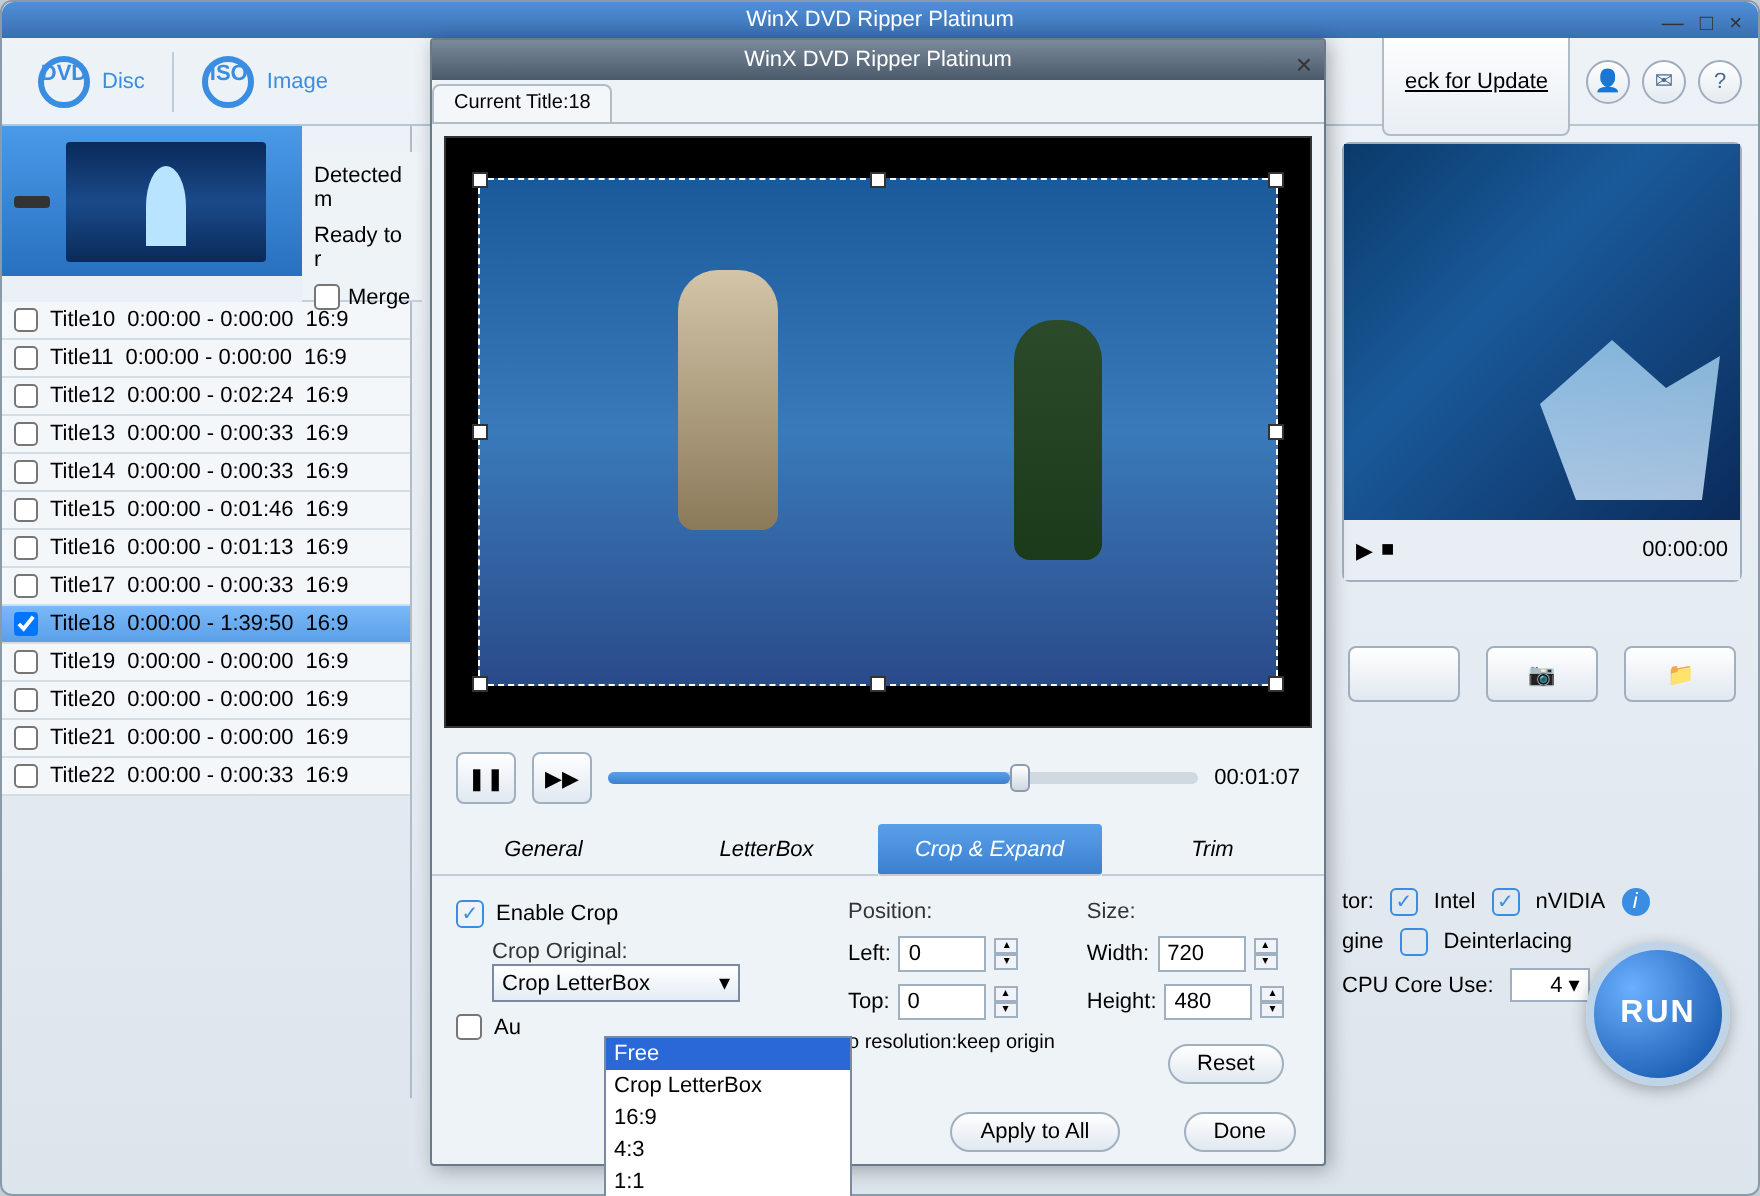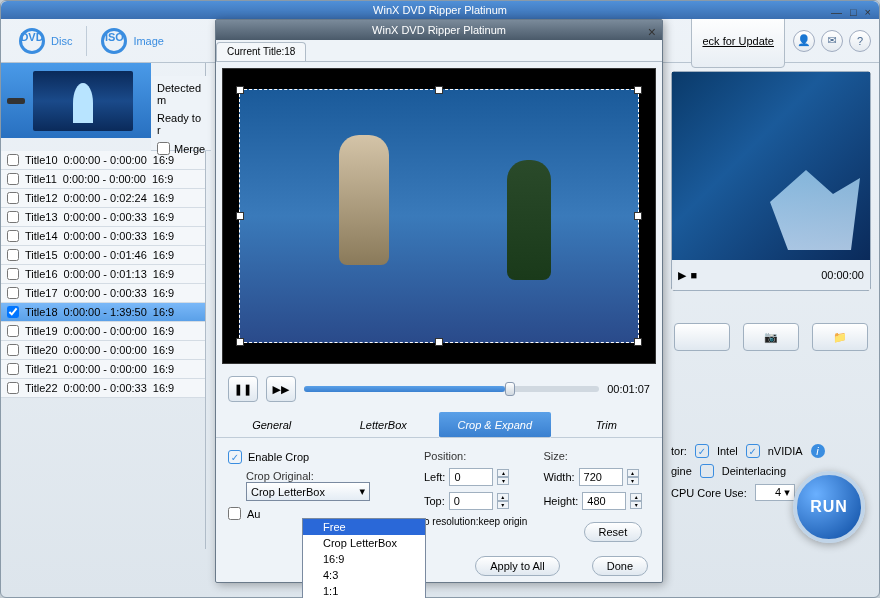--- a/index.html
+++ b/index.html
@@ -71,21 +71,21 @@
 .dlgtab.active{background:linear-gradient(#5aa0e8,#3a80d0);color:#fff;border-radius:2px;}
 .dlgbody{padding:8px 12px;display:flex;gap:16px;font-size:11px;position:relative;}
 .col{display:flex;flex-direction:column;gap:6px;}
 .lbl{color:#333;}
 .spinrow{display:flex;align-items:center;gap:4px;}
 .spinrow input{width:44px;border:1px solid #a0b0c0;padding:2px 4px;}
 .spinbtns{display:flex;flex-direction:column;}
 .spinbtns span{width:12px;height:8px;border:1px solid #a0b0c0;background:#f0f4f8;font-size:6px;text-align:center;line-height:6px;}
 .dropdown{width:124px;border:1px solid #7a8aa0;background:linear-gradient(#fff,#e4ecf4);padding:2px 4px;display:flex;justify-content:space-between;align-items:center;}
 .ddlist{position:absolute;left:86px;top:76px;width:124px;background:#fff;border:1px solid #7a8aa0;z-index:10;}
-.dditem{padding:2px 20px;font-size:11px;}
+.dditem{padding:2px 4px;font-size:11px;}
 .dditem.sel{background:#2a68d8;color:#fff;}
 .btns{display:flex;gap:8px;justify-content:flex-end;padding:6px 14px;}
 .chklbl{display:flex;align-items:center;gap:6px;}
 </style>
 </head>
 <body>
 
 <div class="win">
   <div class="titlebar">
     <span>WinX DVD Ripper Platinum</span>

